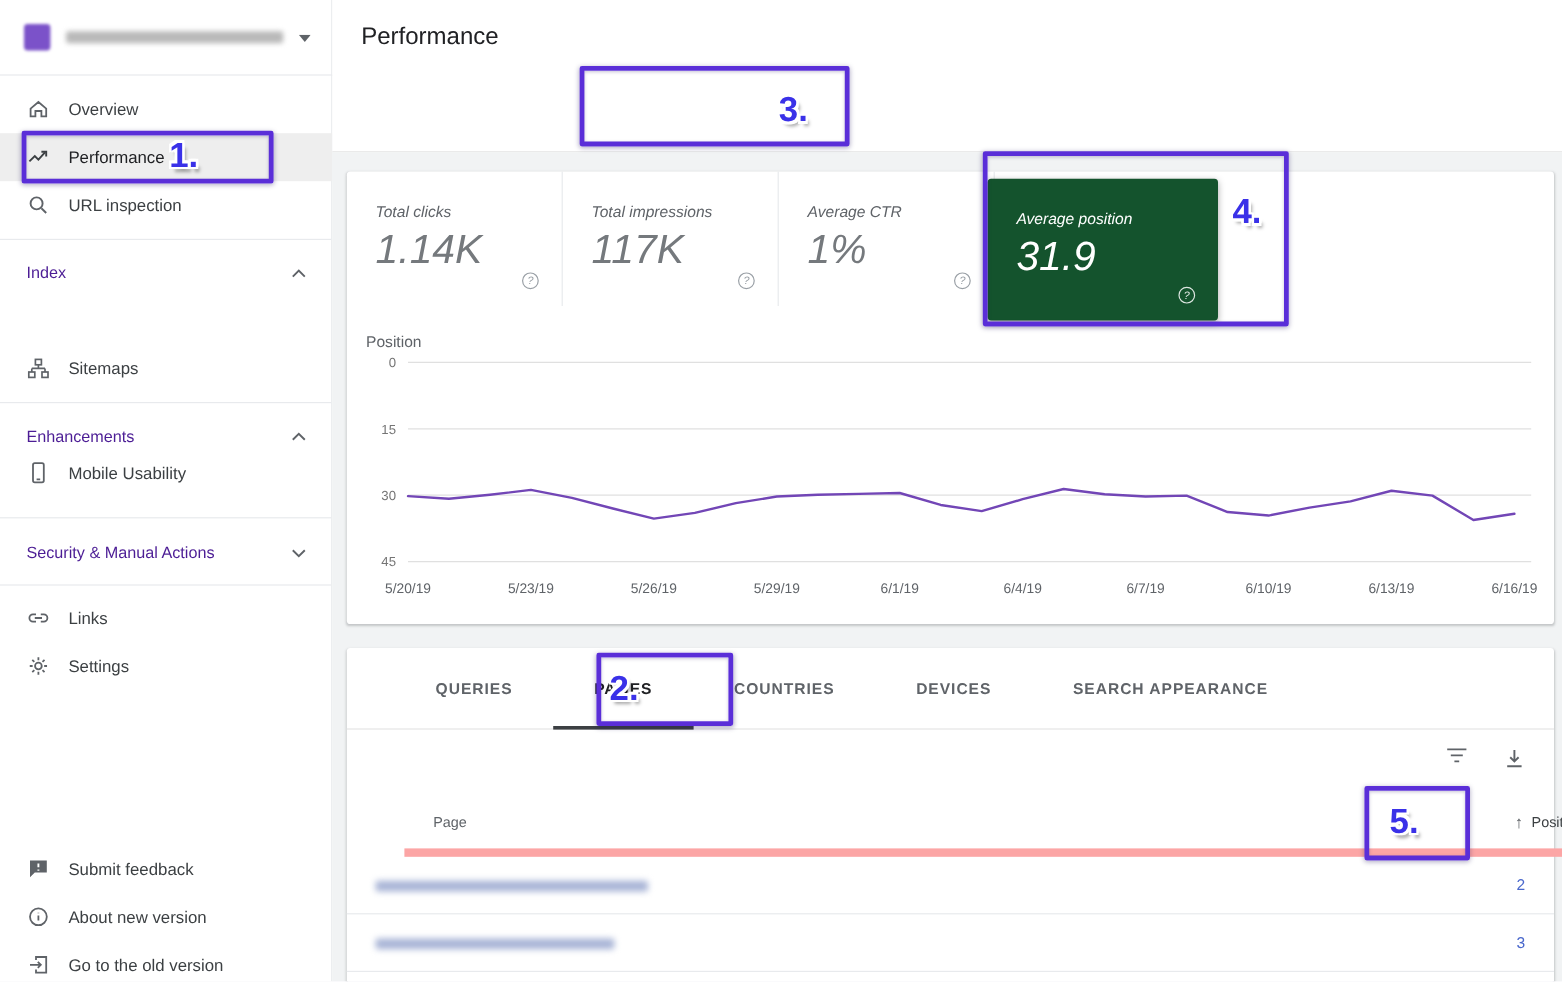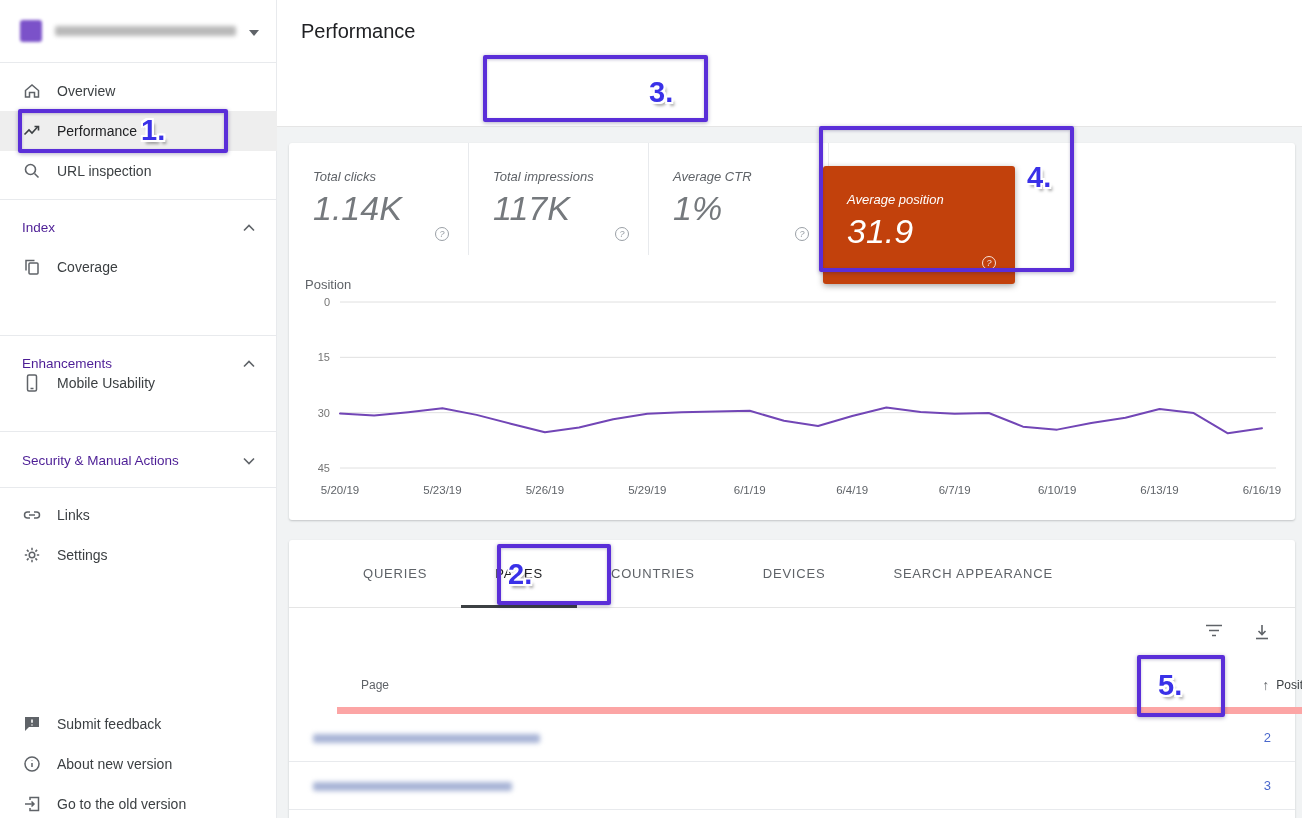--- a/index.html
+++ b/index.html
@@ -36,35 +36,35 @@
   .content { position:absolute; left:0; top:127px; width:1025px; height:691px; background:#f1f3f4; }
   .card { position:absolute; background:#fff; border-radius:3px; box-shadow:0 1px 2px rgba(60,64,67,.25); }
   .summary-card { left:12px; top:16px; width:1006px; height:377px; }
   .table-card { left:12px; top:413px; width:1006px; height:300px; }
 
   
   .metric { position:absolute; top:0; width:180px; height:112px; border-right:1px solid #e8eaed; cursor:pointer;font-style:italic; }
   .m-label { position:absolute; left:24px; top:26px; font-size:13px; color:#5f6368; }
   .m-value { position:absolute; left:24px; top:46px; font-size:34px; color:#75797d; font-weight:400; }
   .help { position:absolute; right:18px; bottom:13px; width:16px; height:16px; color:#9aa0a6; }
-  .metric.selected { left:534px; top:23px; width:192px; height:118px; background:#c2410c; border:none; border-radius:3px; box-shadow:0 2px 6px rgba(0,0,0,.35); }
+  .metric.selected { left:534px; top:6px; width:192px; height:118px; background:#14532d; border:none; border-radius:3px; box-shadow:0 2px 6px rgba(0,0,0,.35); }
   .metric.selected .m-label { color:#fff; }
   .metric.selected .m-value { color:#fff; }
   .metric.selected .help { color:rgba(255,255,255,.85); }
 
   .chart-ylabel { position:absolute; left:16px; top:134px; font-size:13px; color:#5f6368; }
   #chart-svg { position:absolute; left:0; top:137px; }
   #chart-svg .grid { stroke:#e0e0e0; stroke-width:1; }
   #chart-svg .ytick { font-size:11px; fill:#757575; text-anchor:end; }
   #chart-svg .xtick { font-size:11.5px; fill:#5f6368; text-anchor:middle; }
   #chart-svg .series { fill:none; stroke-width:2; stroke-linejoin:round; stroke-linecap:round; }
 
   
   .tabs { position:absolute; left:0; top:0; width:1006px; height:68px; border-bottom:1px solid #e5e5e5; display:flex; align-items:stretch; padding-left:40px; }
-  .tab { position:relative; display:flex; align-items:center; padding:0 34px; font-size:13px; letter-spacing:.8px; color:#5f6368; font-weight:400; cursor:pointer; }
+  .tab { position:relative; display:flex; align-items:center; padding:0 34px; font-size:13px; letter-spacing:.8px; color:#5f6368; font-weight:700; cursor:pointer; }
   .tab.selected { color:#202124; }
   .tab .indicator { position:absolute; left:0; right:0; bottom:-1px; height:3px; background:#3c4043; }
 
   .tbl-toolbar { position:absolute; left:0; top:68px; width:1006px; height:48px; }
   .tool-ic { position:absolute; top:15px; width:18px; height:18px; cursor:pointer; }
   .tool-filter { left:916px; }
   .tool-download { left:964px; }
 
   .tbl-head { position:absolute; left:0; top:116px; width:1006px; height:58px; border-bottom:7px solid #fca5a5;margin-left:48px; }
   .col-page { position:absolute; left:24px; top:0; line-height:58px; font-size:12px; color:#5f6368; }
@@ -125,39 +125,41 @@
     </div>
 
     <div class="side-divider" style="top:199px"></div>
 
     <div class="group-label" style="top:207px">
       <span>Index</span>
       <span class="chev"><svg width="12" height="8" viewBox="0 0 12 8">
             <path d="M1 6.5 L6 1.5 L11 6.5" stroke="#5f6368" fill="none" stroke-width="1.6"></path>
           </svg></span>
     </div>
-    <div class="side-item" style="top:247px">
-      <span class="ic">
-          <svg viewBox="0 0 20 20">
-            <rect x="7" y="6" width="9" height="11" rx="1" fill="none" stroke="#5f6368" stroke-width="1.5"></rect>
-            <path d="M4 13.5 V3.5 H12.5" fill="none" stroke="#5f6368" stroke-width="1.5"></path>
-          </svg>
-        </span>
-      <span>Coverage</span>
+    <div class="side-item" style="top:287px">
+      <span class="ic">
+          <svg viewBox="0 0 20 20" fill="none" stroke="#5f6368" stroke-width="1.4">
+            <rect x="7.5" y="2.5" width="5" height="4.5"></rect>
+            <rect x="2" y="13" width="5" height="4.5"></rect>
+            <rect x="13" y="13" width="5" height="4.5"></rect>
+            <path d="M10 7 V10 M4.5 10 H15.5 M4.5 10 V13 M15.5 10 V13"></path>
+          </svg>
+        </span>
+      <span>Sitemaps</span>
     </div>
 
     <div class="side-divider" style="top:335px"></div>
 
     <div class="group-label" style="top:343px">
       <span>Enhancements</span>
       <span class="chev"><svg width="12" height="8" viewBox="0 0 12 8">
             <path d="M1 6.5 L6 1.5 L11 6.5" stroke="#5f6368" fill="none" stroke-width="1.6"></path>
           </svg></span>
     </div>
-    <div class="side-item" style="top:363px">
+    <div class="side-item" style="top:374px">
       <span class="ic">
           <svg viewBox="0 0 20 20" fill="none" stroke="#5f6368" stroke-width="1.5">
             <rect x="5.5" y="2" width="9" height="16" rx="1.5"></rect>
             <path d="M8.5 15.5 H11.5"></path>
           </svg>
         </span>
       <span>Mobile Usability</span>
     </div>
 
     <div class="side-divider" style="top:431px"></div>

